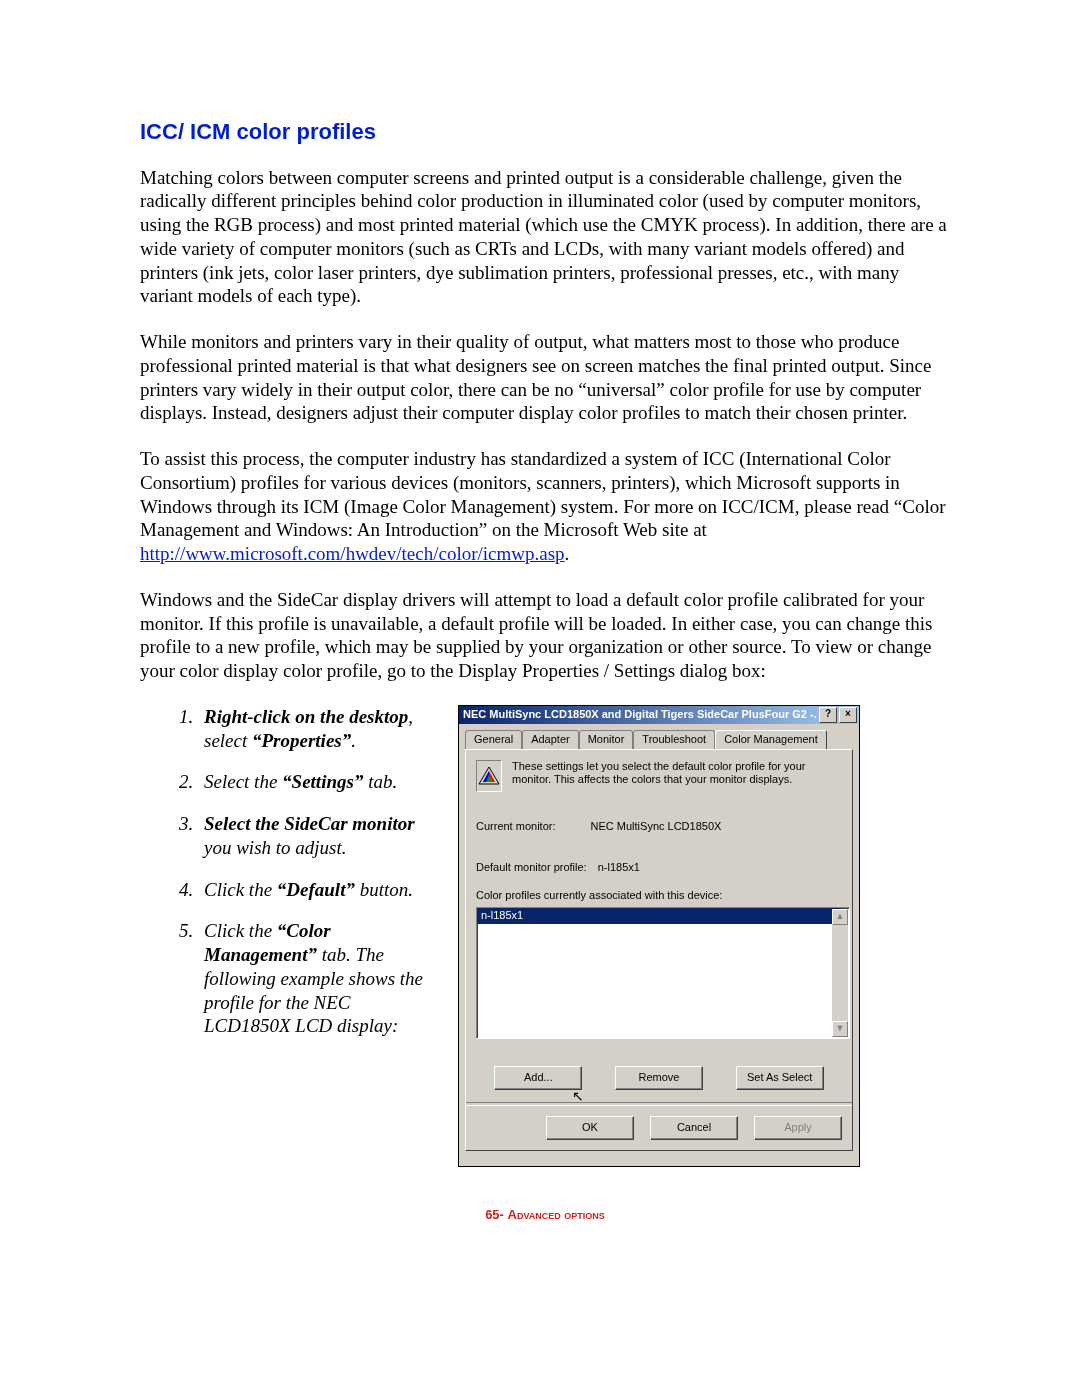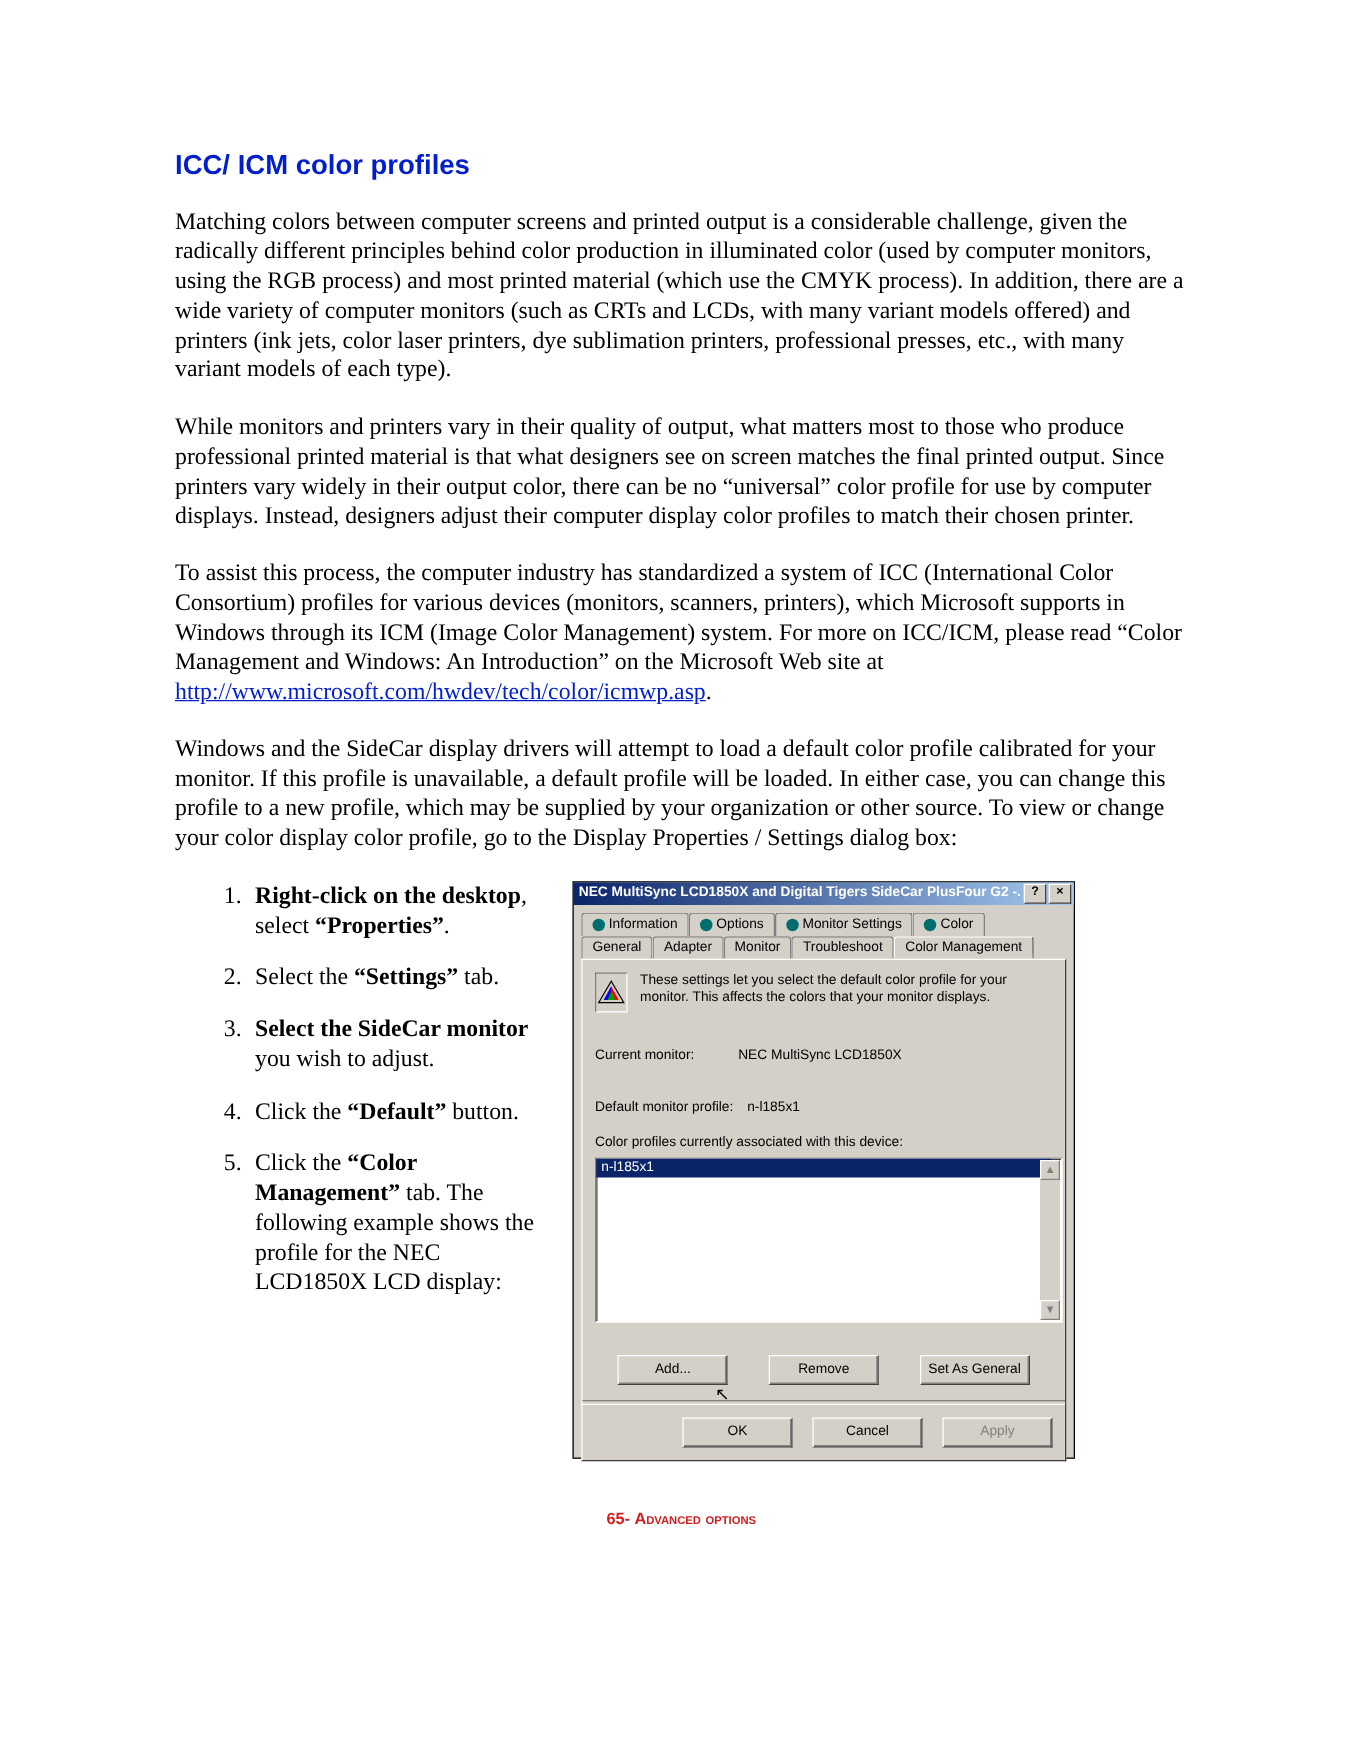--- a/index.html
+++ b/index.html
@@ -26,21 +26,21 @@
 ol {
   margin: 0;
   padding-left: 58px;
 }
 ol li {
   margin-bottom: 18px;
   padding-left: 6px;
 }
 .bold { font-weight: bold; }
 .content-row { display: flex; gap: 18px; align-items: flex-start; }
-.steps-col { flex: 0 0 300px; }
+.steps-col { flex: 0 0 300px; font-style: italic; }
 .dialog-col { flex: 1; }
 
 
 .dlg {
   width: 400px;
   height: 460px;
   background: #d4d0c8;
   border: 1px solid #000;
   font-family: Tahoma, Arial, sans-serif;
   font-size: 11px;
@@ -241,38 +241,20 @@
       <div class="dlg">
         <div class="titlebar">
           <span class="t-text">NEC MultiSync LCD1850X and Digital Tigers SideCar PlusFour G2  -...</span>
           <div class="tbtn">?</div>
           <div class="tbtn">×</div>
         </div>
 
         <div class="tabs">
           <div class="tabrow">
             <div class="tab">
-                <span class="tdot"></span>
-                <span>Information</span>
-              </div>
-            <div class="tab">
-                <span class="tdot"></span>
-                <span>Options</span>
-              </div>
-            <div class="tab">
-                <span class="tdot"></span>
-                <span>Monitor Settings</span>
-              </div>
-            <div class="tab">
-                <span class="tdot"></span>
-                <span>Color</span>
-              </div>
-          </div>
-          <div class="tabrow">
-            <div class="tab">
                 <span>General</span>
               </div>
             <div class="tab">
                 <span>Adapter</span>
               </div>
             <div class="tab">
                 <span>Monitor</span>
               </div>
             <div class="tab">
                 <span>Troubleshoot</span>
@@ -310,21 +292,21 @@
             <div class="listitem">n-l185x1</div>
             <div class="scroll">
               <div class="sbtn">▲</div>
               <div class="sbtn">▼</div>
             </div>
           </div>
 
           <div class="btnrow profiles">
             <div class="wbtn">Add...</div>
             <div class="wbtn">Remove</div>
-            <div class="wbtn">Set As General</div>
+            <div class="wbtn">Set As Select</div>
           </div>
           <span class="cursor">↖</span>
 
           <div class="hr-line"></div>
 
           <div class="btnrow ok">
             <div class="wbtn">OK</div>
             <div class="wbtn">Cancel</div>
             <div class="wbtn disabled">Apply</div>
           </div>

